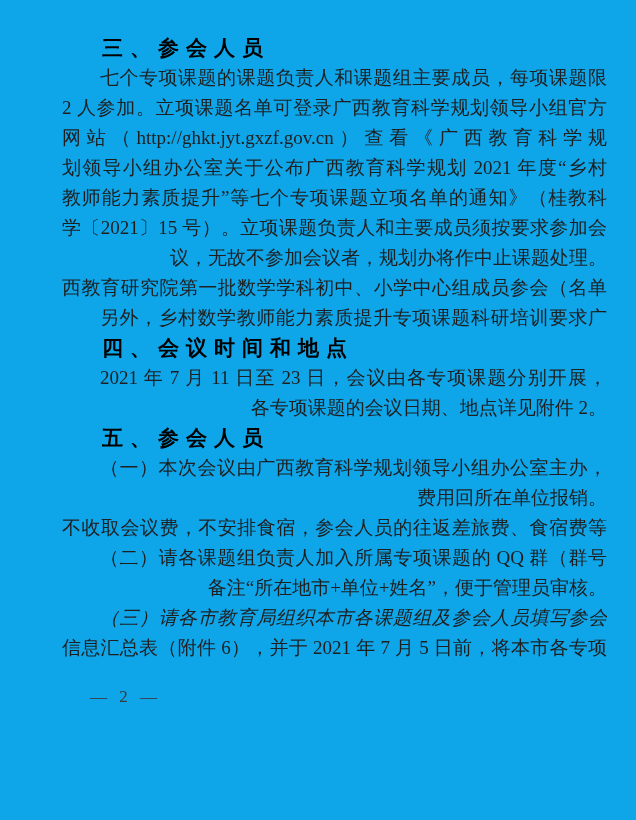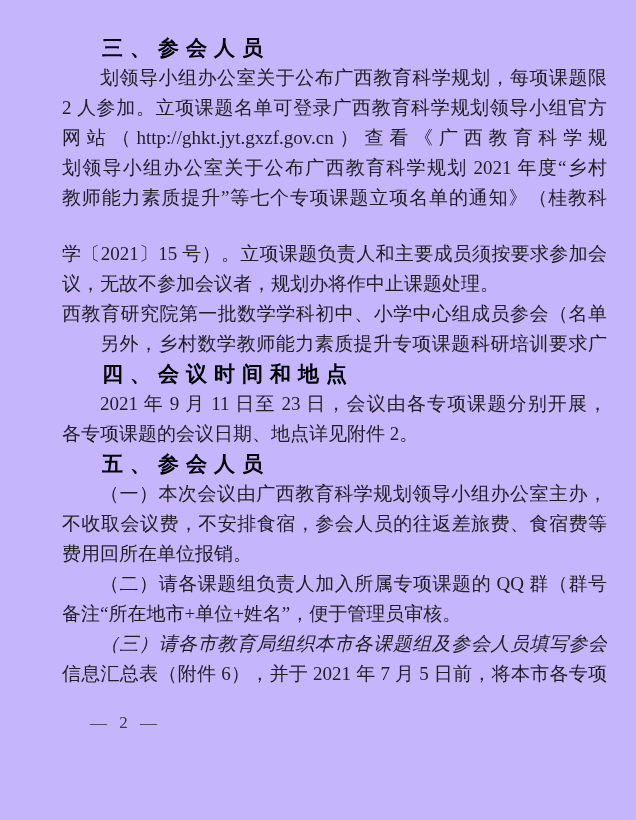--- a/index.html
+++ b/index.html
@@ -6,21 +6,21 @@
   html, body { width: 636px; height: 820px; }
   body {
     background: #ffffff;
     font-family: "Liberation Serif", "DejaVu Serif", serif;
     color: #1f1f1f;
   }
   .page {
     position: relative;
     width: 636px;
     height: 820px;
-    background: #c4b5fd;
+    background: #0ea5e9;
     padding: 33px 29px 0 62px;
     overflow: hidden;
   }
   .doc-body { width: 100%; }
   .heading {
     font-family: "DejaVu Sans", "Liberation Sans", sans-serif;
     font-weight: bold;
     color: #000000;
     font-size: 21px;
     letter-spacing: 7px;
@@ -29,20 +29,21 @@
     padding-left: 40px;
     white-space: nowrap;
   }
   .para { width: 100%; }
   .line {
     font-size: 19px;
     line-height: 30px;
     height: 30px;
     white-space: nowrap;
     overflow: hidden;
+    text-align: right;
   }
   .line.indent { text-indent: 38px; }
   .line.fill {
     white-space: normal;
     text-align: justify;
     text-align-last: justify;
     text-justify: inter-character;
   }
   .page-number {
     margin-top: 24px;
@@ -53,42 +54,42 @@
     letter-spacing: 4px;
   }
 </style>
 </head>
 <body style="background: rgb(255, 255, 255);">
 
 <div class="page">
   <div class="doc-body">
       <div class="heading" style="color: rgb(0, 0, 0);">三、参会人员</div>
       <div class="para">
-        <div class="line indent fill" style="color: rgb(31, 31, 31);">划领导小组办公室关于公布广西教育科学规划，每项课题限</div>
+        <div class="line indent fill" style="color: rgb(31, 31, 31);">七个专项课题的课题负责人和课题组主要成员，每项课题限</div>
         <div class="line fill" style="color: rgb(31, 31, 31);">2 人参加。立项课题名单可登录广西教育科学规划领导小组官方</div>
         <div class="line fill" style="color: rgb(31, 31, 31);">网站（http://ghkt.jyt.gxzf.gov.cn）查看《广西教育科学规</div>
         <div class="line fill" style="color: rgb(31, 31, 31);">划领导小组办公室关于公布广西教育科学规划 2021 年度“乡村</div>
         <div class="line fill" style="color: rgb(31, 31, 31);">教师能力素质提升”等七个专项课题立项名单的通知》（桂教科</div>
-        <div class="line fill" style="color: rgb(31, 31, 31); margin-top: 26px;">学〔2021〕15 号）。立项课题负责人和主要成员须按要求参加会</div>
+        <div class="line fill" style="color: rgb(31, 31, 31);">学〔2021〕15 号）。立项课题负责人和主要成员须按要求参加会</div>
         <div class="line" style="color: rgb(31, 31, 31);">议，无故不参加会议者，规划办将作中止课题处理。</div>
       </div>
       <div class="para">
         <div class="line fill" style="color: rgb(31, 31, 31);">西教育研究院第一批数学学科初中、小学中心组成员参会（名单</div>
         <div class="line indent fill" style="color: rgb(31, 31, 31);">另外，乡村数学教师能力素质提升专项课题科研培训要求广</div>
       </div>
       <div class="heading" style="color: rgb(0, 0, 0);">四、会议时间和地点</div>
       <div class="para">
-        <div class="line indent fill" style="color: rgb(31, 31, 31);">2021 年 9 月 11 日至 23 日，会议由各专项课题分别开展，</div>
+        <div class="line indent fill" style="color: rgb(31, 31, 31);">2021 年 7 月 11 日至 23 日，会议由各专项课题分别开展，</div>
         <div class="line" style="color: rgb(31, 31, 31);">各专项课题的会议日期、地点详见附件 2。</div>
       </div>
       <div class="heading" style="color: rgb(0, 0, 0);">五、参会人员</div>
       <div class="para">
         <div class="line indent fill" style="color: rgb(31, 31, 31);">（一）本次会议由广西教育科学规划领导小组办公室主办，</div>
+        <div class="line" style="color: rgb(31, 31, 31);">费用回所在单位报销。</div>
         <div class="line fill" style="color: rgb(31, 31, 31);">不收取会议费，不安排食宿，参会人员的往返差旅费、食宿费等</div>
-        <div class="line" style="color: rgb(31, 31, 31);">费用回所在单位报销。</div>
       </div>
       <div class="para">
         <div class="line indent fill" style="color: rgb(31, 31, 31);">（二）请各课题组负责人加入所属专项课题的 QQ 群（群号</div>
         <div class="line" style="color: rgb(31, 31, 31);">备注“所在地市+单位+姓名”，便于管理员审核。</div>
       </div>
       <div class="para">
         <div class="line indent fill" style="color: rgb(31, 31, 31); font-style: italic;">（三）请各市教育局组织本市各课题组及参会人员填写参会</div>
         <div class="line fill" style="color: rgb(31, 31, 31);">信息汇总表（附件 6），并于 2021 年 7 月 5 日前，将本市各专项</div>
       </div>
     </div>

